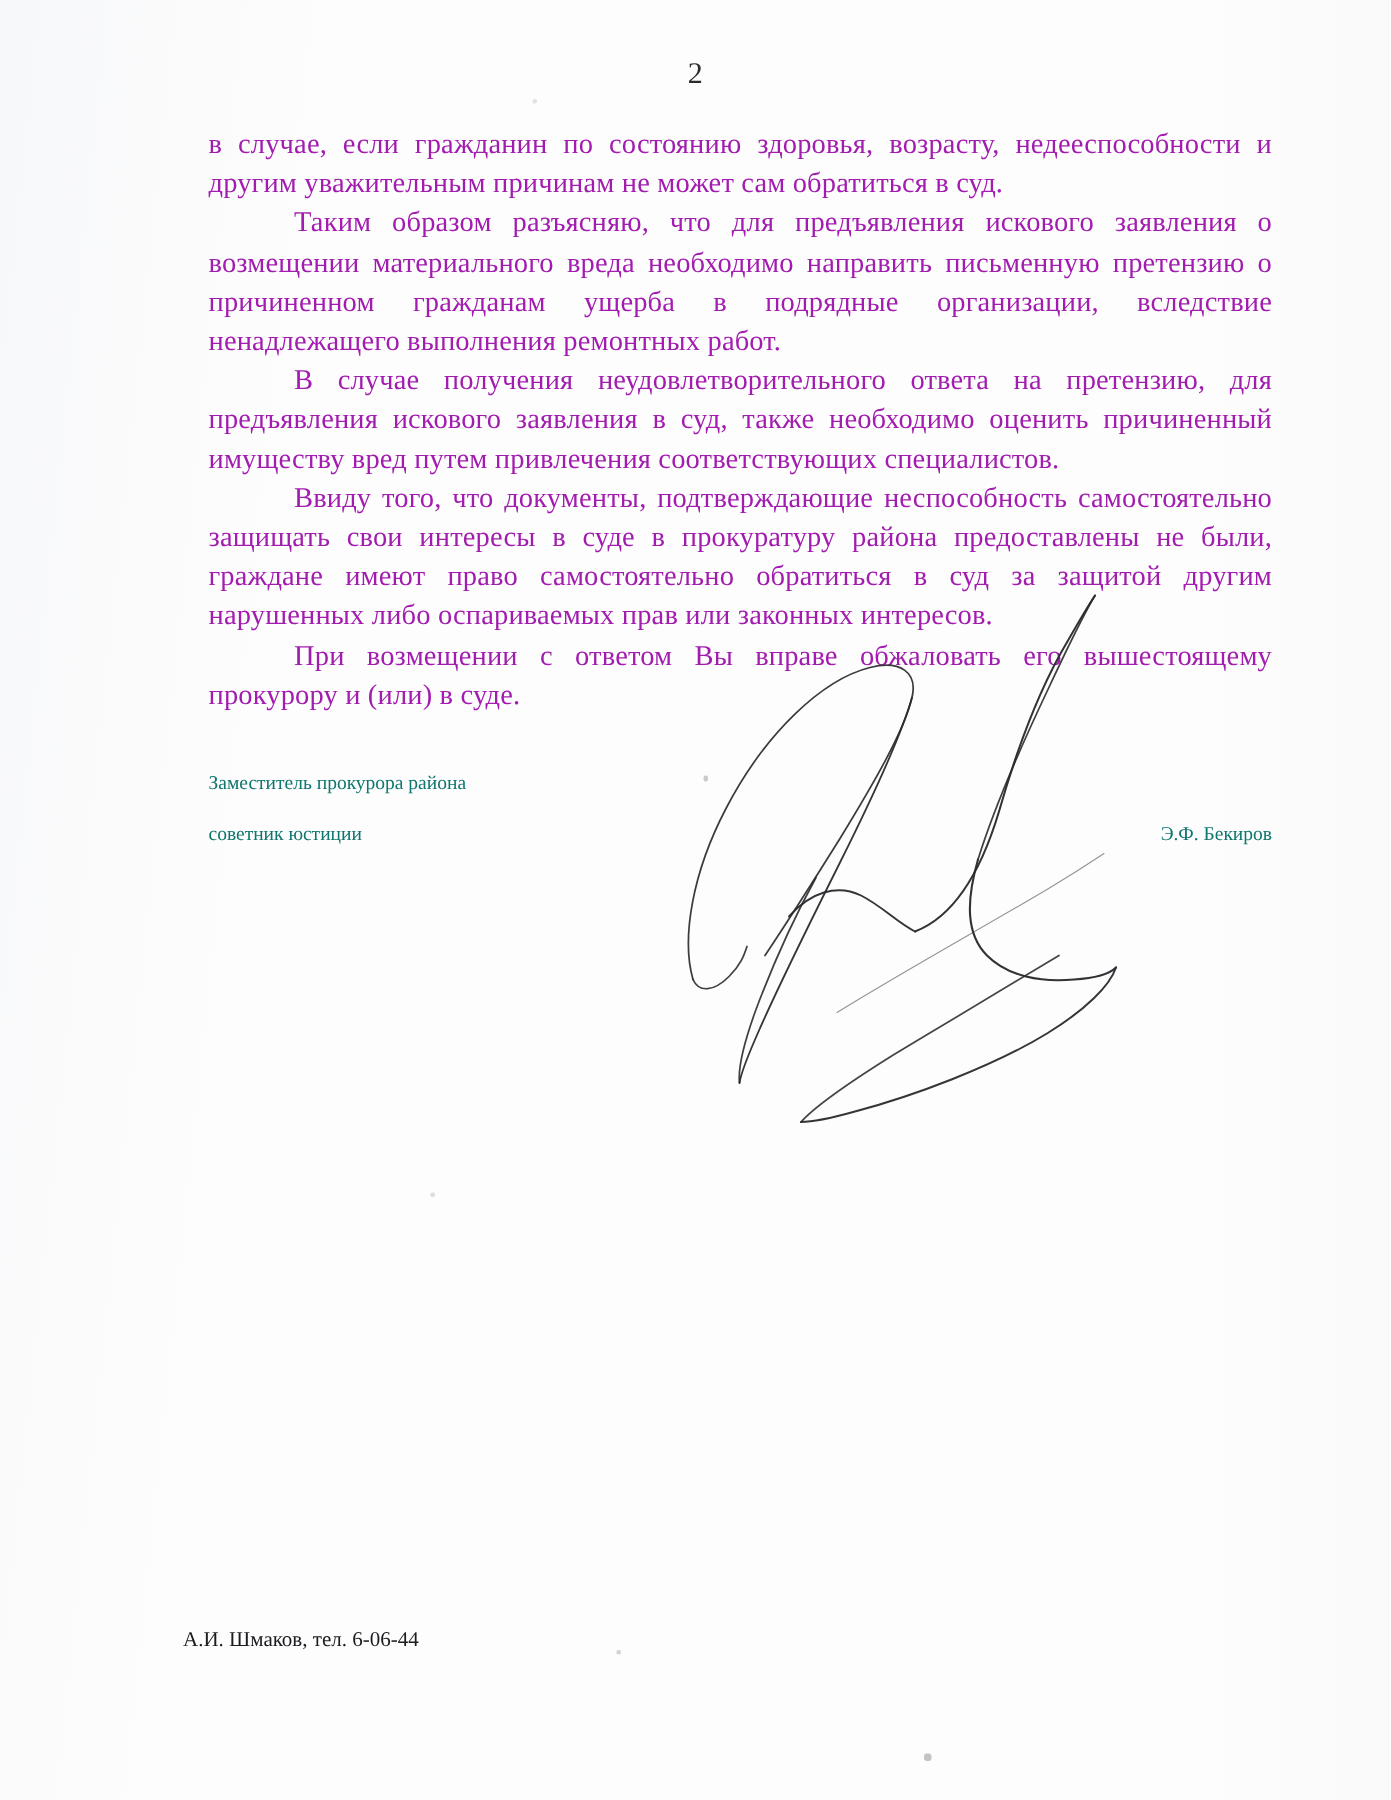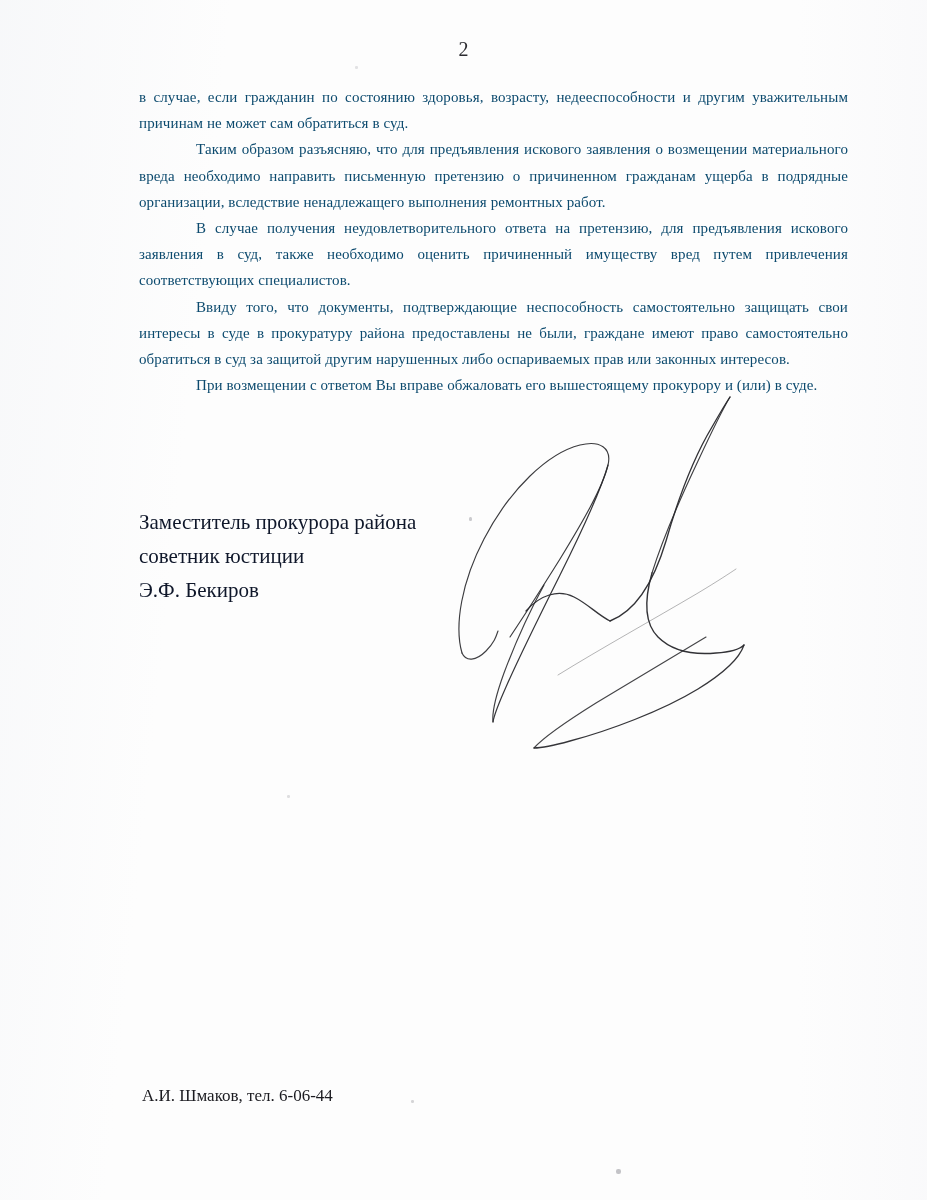--- a/index.html
+++ b/index.html
@@ -43,52 +43,52 @@
   }
 
   .body-text {
     position: absolute;
     left: 139px;
     top: 84px;
     width: 709px;
   }
   .para {
     margin: 0;
-    font-size: 15px;
+    font-size: 19px;
     line-height: 26.2px;
     text-align: justify;
     text-justify: inter-word;
-    color: #0c4a6e;
+    color: #a21caf;
     letter-spacing: 0.1px;
   }
   .para.indent { text-indent: 57px; }
   .para.last-flush { text-align-last: left; }
 
   .signature-block {
     position: absolute;
     left: 139px;
     top: 505px;
     width: 709px;
   }
   .sig-line {
-    font-size: 21px;
+    font-size: 13px;
     line-height: 34px;
-    color: #0f172a;
+    color: #0f766e;
     display: flex;
     justify-content: space-between;
     align-items: baseline;
   }
-  .sig-title-2 { margin-top: 0; flex-direction: column; }
+  .sig-title-2 { margin-top: 0; }
   .sig-name { text-align: left; }
 
   .footer {
     position: absolute;
-    left: 142px;
+    left: 122px;
     top: 1086px;
-    font-size: 17px;
+    font-size: 14px;
     color: #1b1b20;
   }
 
   .signature-ink {
     position: absolute;
     left: 440px;
     top: 375px;
     width: 320px;
     height: 375px;
     pointer-events: none;

